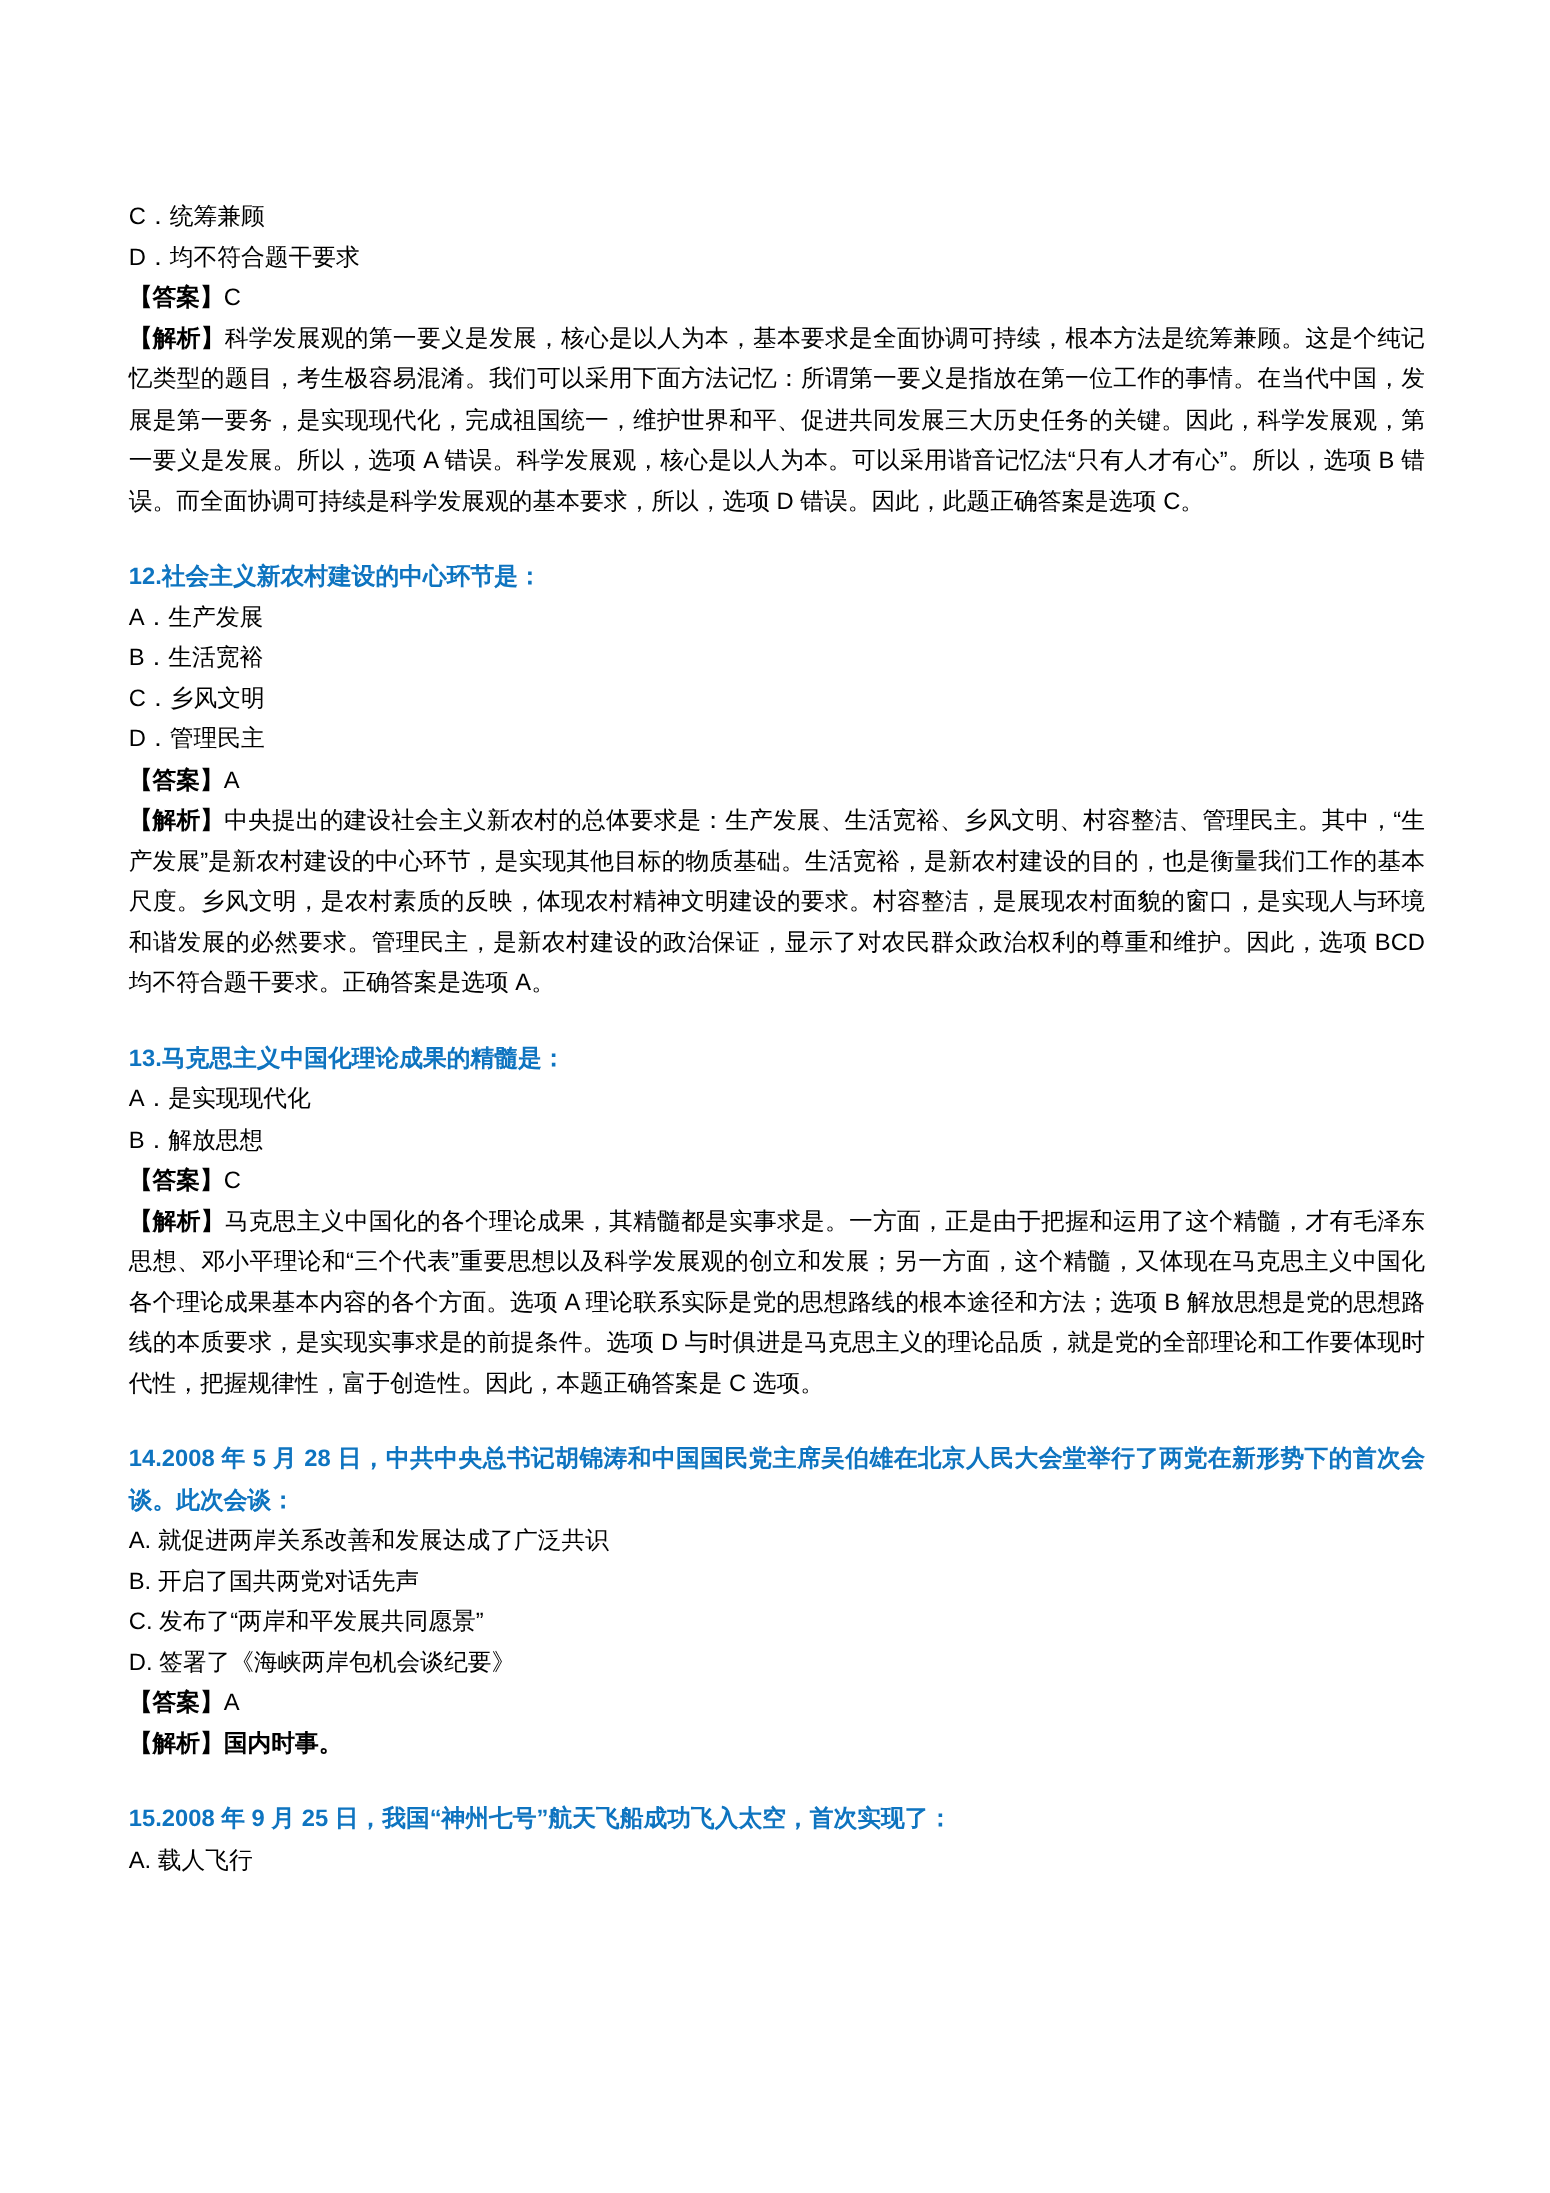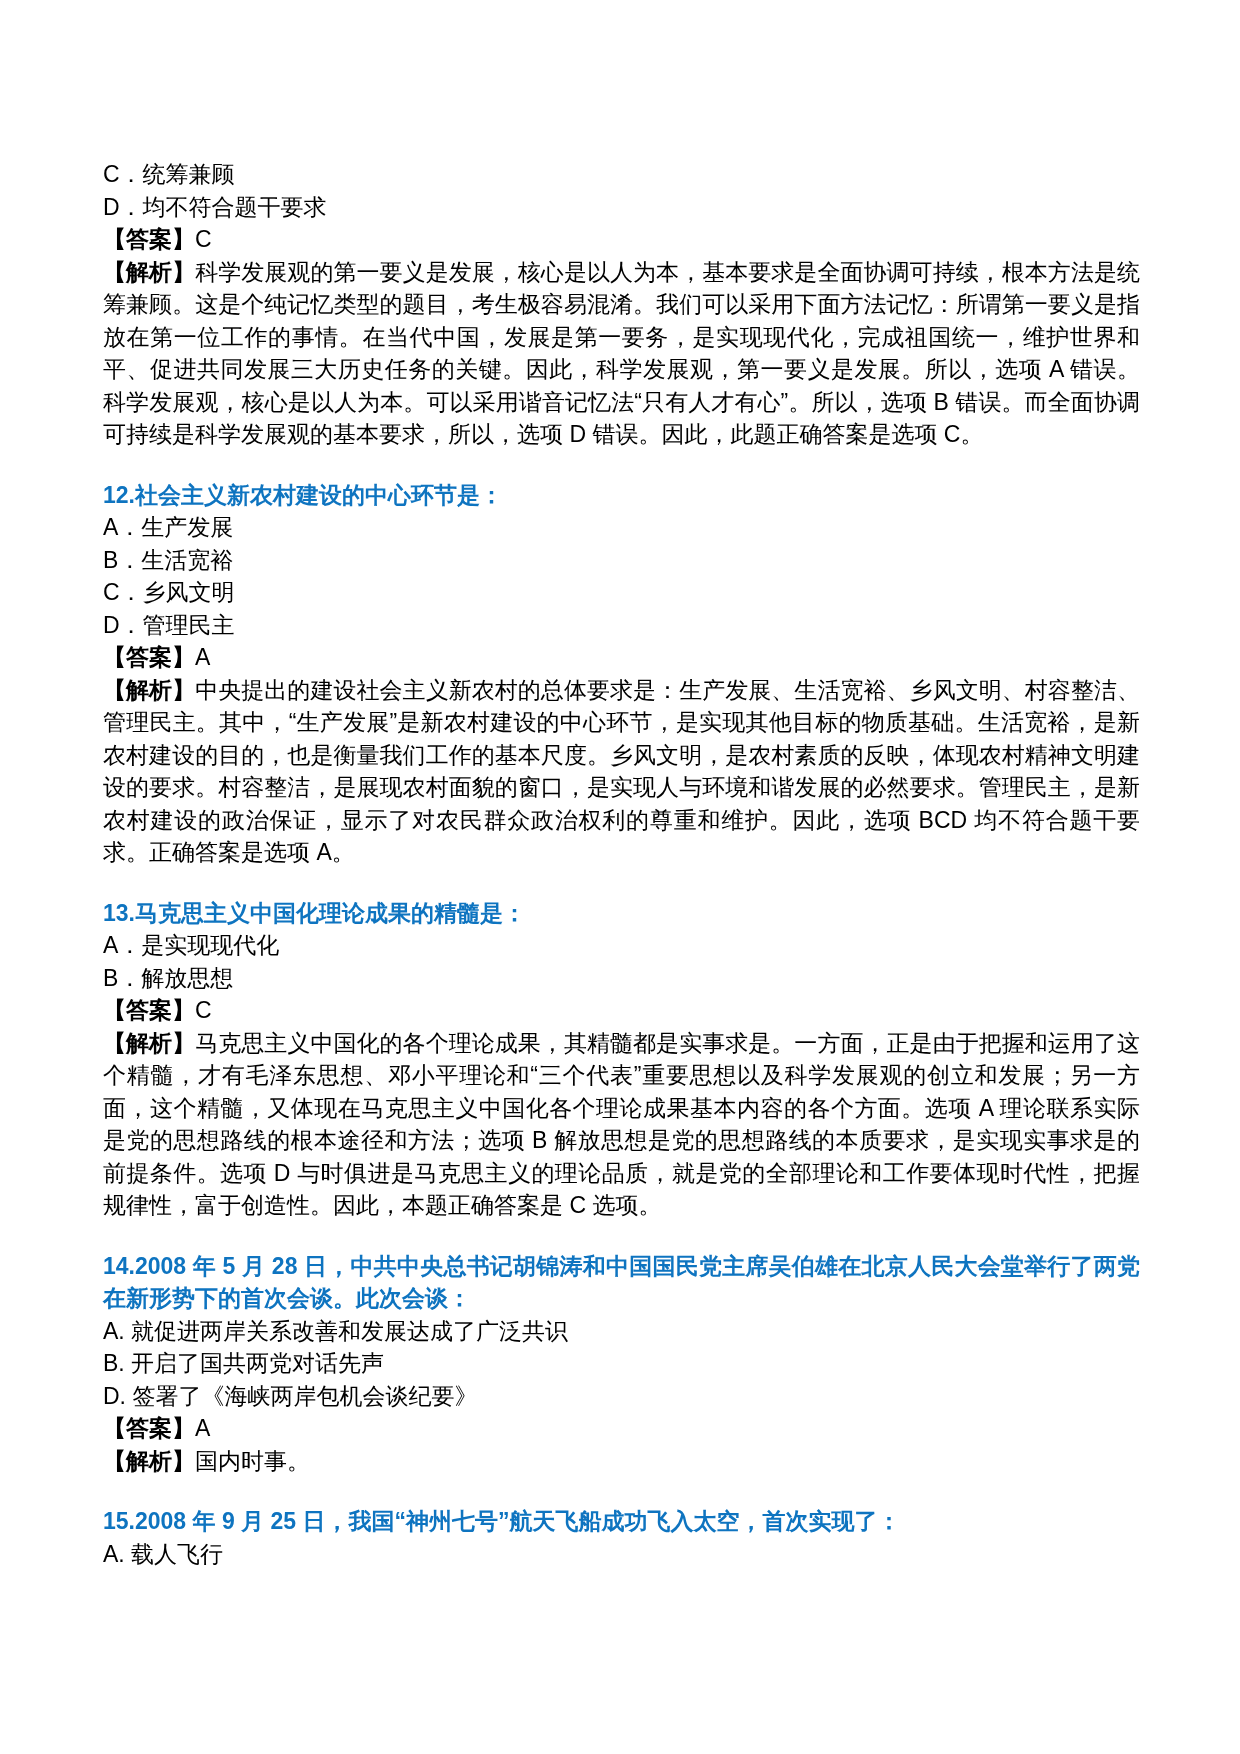--- a/index.html
+++ b/index.html
@@ -8,39 +8,39 @@
     background: #ffffff;
   }
   .page {
     position: relative;
     width: 1240px;
     height: 1754px;
     background: #ffffff;
     box-sizing: border-box;
     padding: 158px 100px 0 103px;
     font-family: "Liberation Sans", "DejaVu Sans", sans-serif;
-    font-size: 23px;
+    font-size: 19px;
     line-height: 32.5px;
     color: #000000;
     overflow: hidden;
   }
   p { margin: 0; padding: 0; }
   .para {
     text-align: justify;
     text-justify: inter-ideograph;
   }
   .tag { font-weight: 700; margin-top: 36px; }
   .qtitle {
     color: #0e74c0;
     font-weight: 700;
     text-align: justify;
     text-justify: inter-ideograph;
     margin-top: 28px;
   }
-  .bold { font-weight: 400; }
+  .bold { font-weight: 700; }
 </style>
 </head>
 <body>
 
 <div class="page">
 
   <p class="para">C．统筹兼顾</p>
   <p class="para">D．均不符合题干要求</p>
   <p><span class="tag">【答案】</span><span>C</span></p>
   <p class="para"><span class="tag">【解析】</span><span>科学发展观的第一要义是发展，核心是以人为本，基本要求是全面协调可持续，根本方法是统筹兼顾。这是个纯记忆类型的题目，考生极容易混淆。我们可以采用下面方法记忆：所谓第一要义是指放在第一位工作的事情。在当代中国，发展是第一要务，是实现现代化，完成祖国统一，维护世界和平、促进共同发展三大历史任务的关键。因此，科学发展观，第一要义是发展。所以，选项 A 错误。科学发展观，核心是以人为本。可以采用谐音记忆法“只有人才有心”。所以，选项 B 错误。而全面协调可持续是科学发展观的基本要求，所以，选项 D 错误。因此，此题正确答案是选项 C。</span></p>
@@ -55,20 +55,21 @@
 
   <p class="qtitle">13.马克思主义中国化理论成果的精髓是：</p>
   <p class="para">A．是实现现代化</p>
   <p class="para">B．解放思想</p>
   <p><span class="tag">【答案】</span><span>C</span></p>
   <p class="para"><span class="tag">【解析】</span><span>马克思主义中国化的各个理论成果，其精髓都是实事求是。一方面，正是由于把握和运用了这个精髓，才有毛泽东思想、邓小平理论和“三个代表”重要思想以及科学发展观的创立和发展；另一方面，这个精髓，又体现在马克思主义中国化各个理论成果基本内容的各个方面。选项 A 理论联系实际是党的思想路线的根本途径和方法；选项 B 解放思想是党的思想路线的本质要求，是实现实事求是的前提条件。选项 D 与时俱进是马克思主义的理论品质，就是党的全部理论和工作要体现时代性，把握规律性，富于创造性。因此，本题正确答案是 C 选项。</span></p>
 
   <p class="qtitle">14.2008 年 5 月 28 日，中共中央总书记胡锦涛和中国国民党主席吴伯雄在北京人民大会堂举行了两党在新形势下的首次会谈。此次会谈：</p>
   <p class="para">A. 就促进两岸关系改善和发展达成了广泛共识</p>
   <p class="para">B. 开启了国共两党对话先声</p>
+  <p class="para">C. 发布了“两岸和平发展共同愿景”</p>
   <p class="para">D. 签署了《海峡两岸包机会谈纪要》</p>
   <p><span class="tag">【答案】</span><span>A</span></p>
   <p><span class="tag">【解析】</span><span class="bold">国内时事。</span></p>
 
   <p class="qtitle">15.2008 年 9 月 25 日，我国“神州七号”航天飞船成功飞入太空，首次实现了：</p>
   <p class="para">A. 载人飞行</p>
 
 </div>
 
 </body></html>

